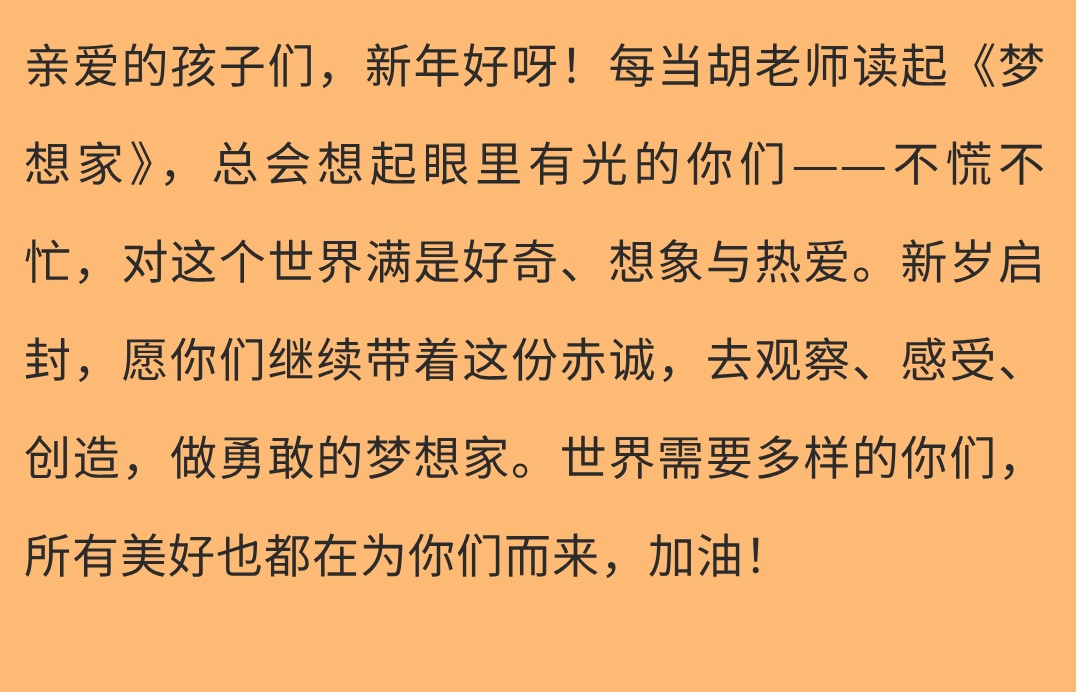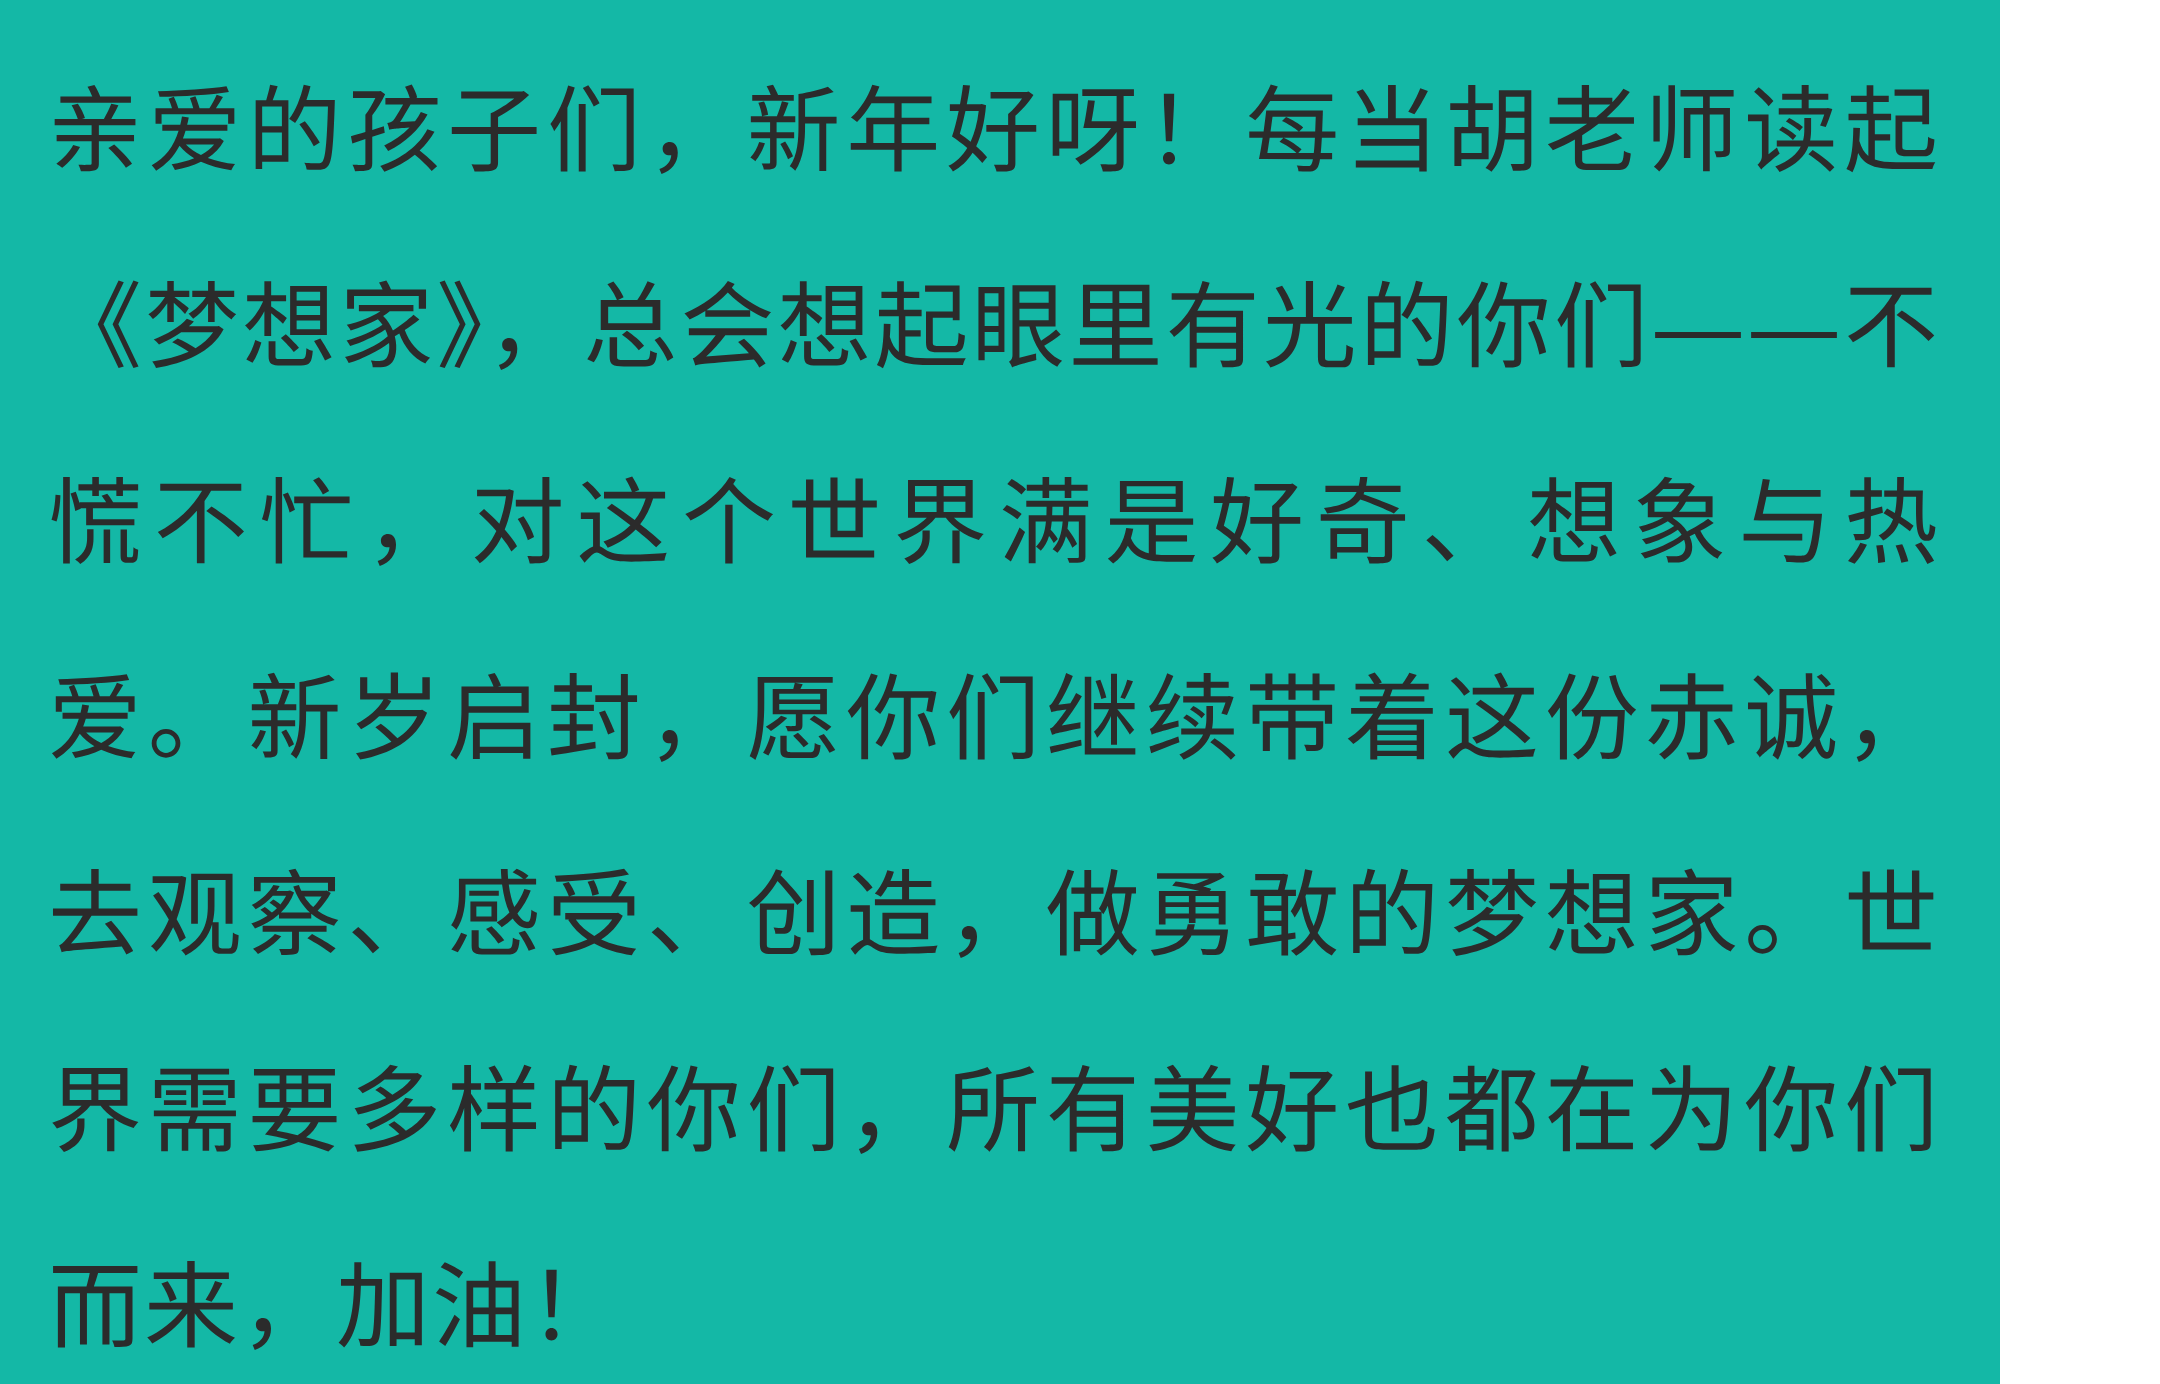--- a/index.html
+++ b/index.html
@@ -9,23 +9,23 @@
     background: #ffffff;
   }
   body {
     width: 1080px;
     height: 692px;
     overflow: hidden;
     font-family: "DejaVu Serif", "Liberation Serif", serif;
   }
   .page {
     box-sizing: border-box;
-    width: 1000px;
+    width: 1076px;
     height: 692px;
-    background: #14b8a6;
+    background: #fdba74;
     padding: 18px 30px 14px 24px;
     display: block;
   }
   .letter-body {
     color: #2b2b2b;
     font-size: 47px;
     line-height: 98px;
     letter-spacing: 1px;
     text-align: justify;
     text-justify: inter-character;

